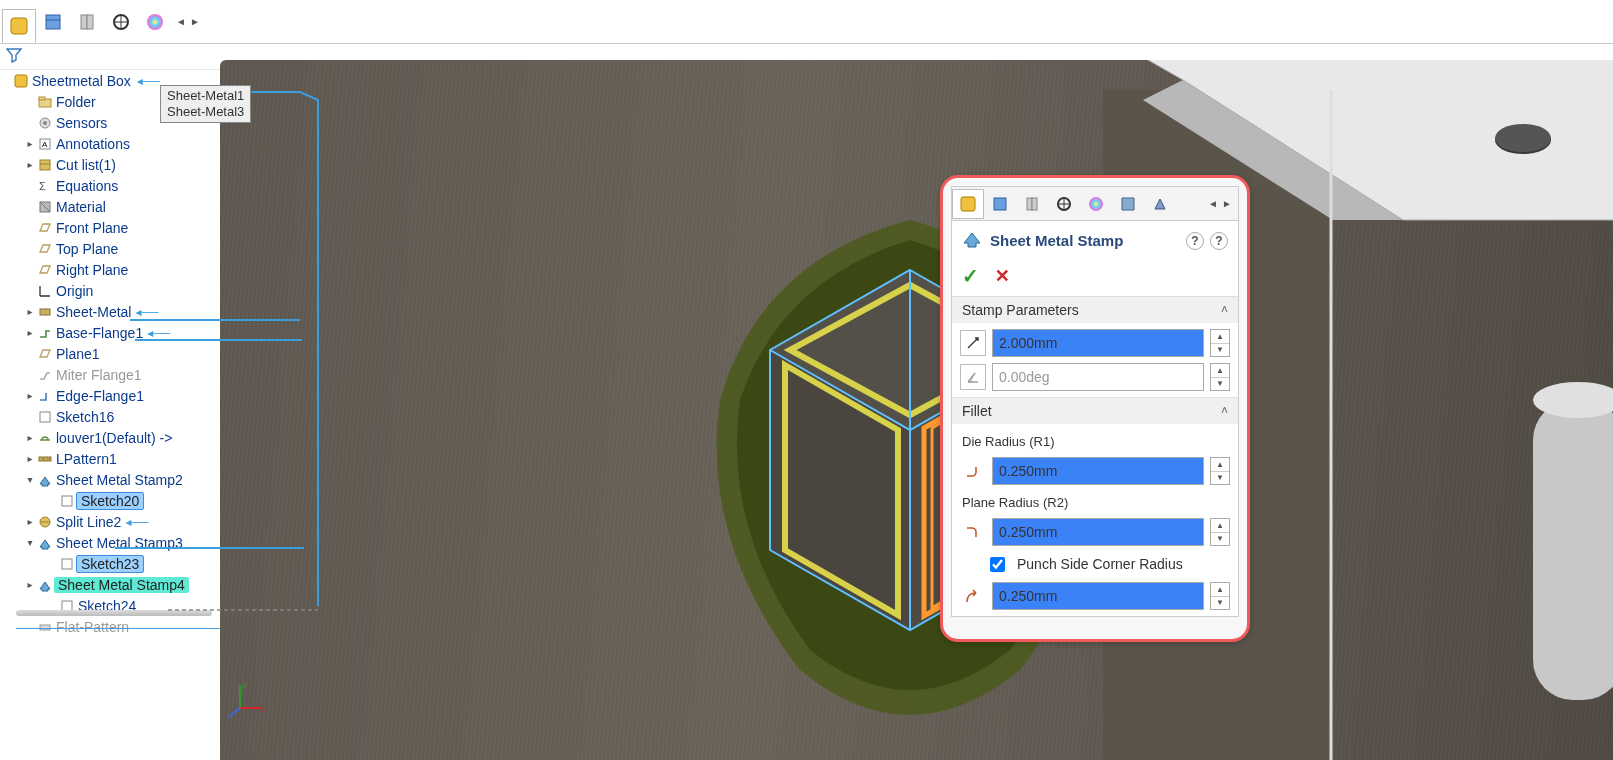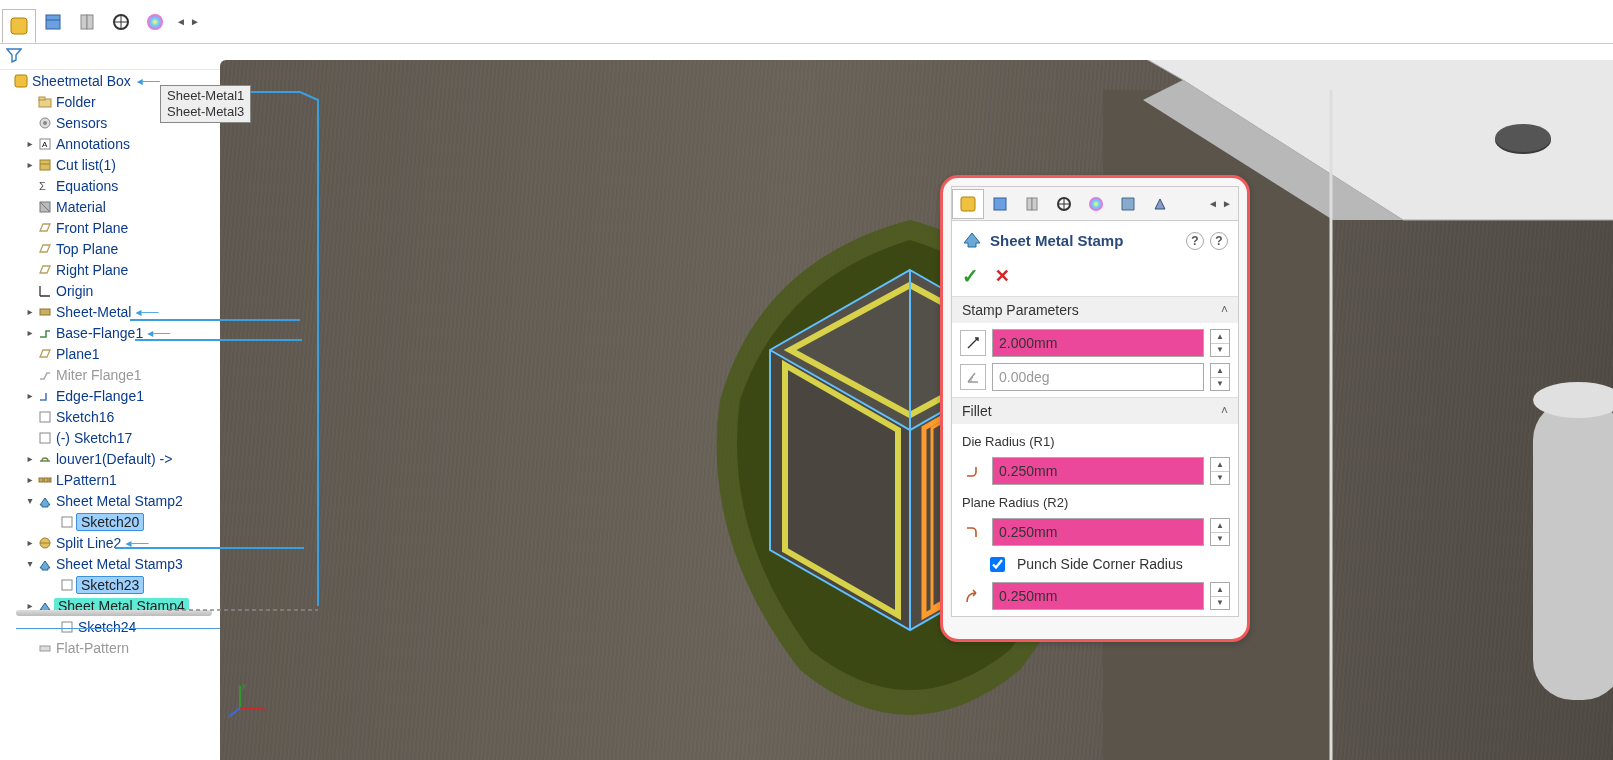--- a/index.html
+++ b/index.html
@@ -62,21 +62,21 @@
   .panel-ok { display:flex; gap:16px; padding:4px 10px 8px 10px; align-items:center;}
   .panel-ok .ok{ color:#2e9a2e; font-size:20px; font-weight:bold; cursor:pointer;}
   .panel-ok .cancel{ color:#d02828; font-size:18px; font-weight:bold; cursor:pointer;}
   
   .section-hdr { background:#f0f0f0; padding:5px 10px; font-weight:normal; font-size:14px; color:#333; border-top:1px solid #ddd; display:flex; align-items:center;}
   .section-hdr .chev{ margin-left:auto; color:#666; font-size:12px;}
   .section-body{ padding:6px 8px; display:flex; flex-direction:column; gap:6px;}
   
   .param-row { display:flex; align-items:center; gap:6px;}
   .param-row .icon-box{ width:26px; height:26px; border:1px solid #bbb; background:#fff; display:flex; align-items:center; justify-content:center;}
-  .param-row input[type=text]{ flex:1; height:28px; border:1px solid #aaa; padding:0 6px; font-size:14px; color:#333; background:#ec4899;}
+  .param-row input[type=text]{ flex:1; height:28px; border:1px solid #aaa; padding:0 6px; font-size:14px; color:#333; background:#3b82f6;}
   .param-row input[disabled]{ color:#999; background:#fff;}
   .spinner{ width:20px; height:28px; border:1px solid #aaa; display:flex; flex-direction:column;}
   .spinner div{ flex:1; display:flex; align-items:center; justify-content:center; font-size:8px; color:#555; cursor:pointer; border-bottom:1px solid #ccc;}
   .spinner div:last-child{border-bottom:none;}
   
   .sub-label{ font-size:13px; color:#333; padding:4px 2px 2px 2px;}
   .checkbox-row{ display:flex; align-items:center; gap:12px; padding:4px 0 4px 30px; font-size:14px; color:#333;}
   .checkbox-row input{ width:15px; height:15px;}
   
   
@@ -289,29 +289,20 @@
         <span class="lbl">Edge-Flange1</span>
       </div>
       <div class="tree-row ind1">
         <span class="exp"></span>
         <span class="ic">
           <svg width="16" height="16">
             <rect x="3" y="3" width="10" height="10" fill="none" stroke="#888"></rect>
           </svg>
         </span>
         <span class="lbl">Sketch16</span>
-      </div>
-      <div class="tree-row ind1">
-        <span class="exp"></span>
-        <span class="ic">
-          <svg width="16" height="16">
-            <rect x="3" y="3" width="10" height="10" fill="none" stroke="#888"></rect>
-          </svg>
-        </span>
-        <span class="lbl">(-) Sketch17</span>
       </div>
       <div class="tree-row ind1">
         <span class="exp">▸</span>
         <span class="ic">
           <svg width="16" height="16">
             <path d="M3 10h10 M5 10a3 3 0 0 1 6 0" fill="none" stroke="#6a8a4a" stroke-width="1.4"></path>
           </svg>
         </span>
         <span class="lbl">louver1(Default) -&gt;</span>
       </div>

